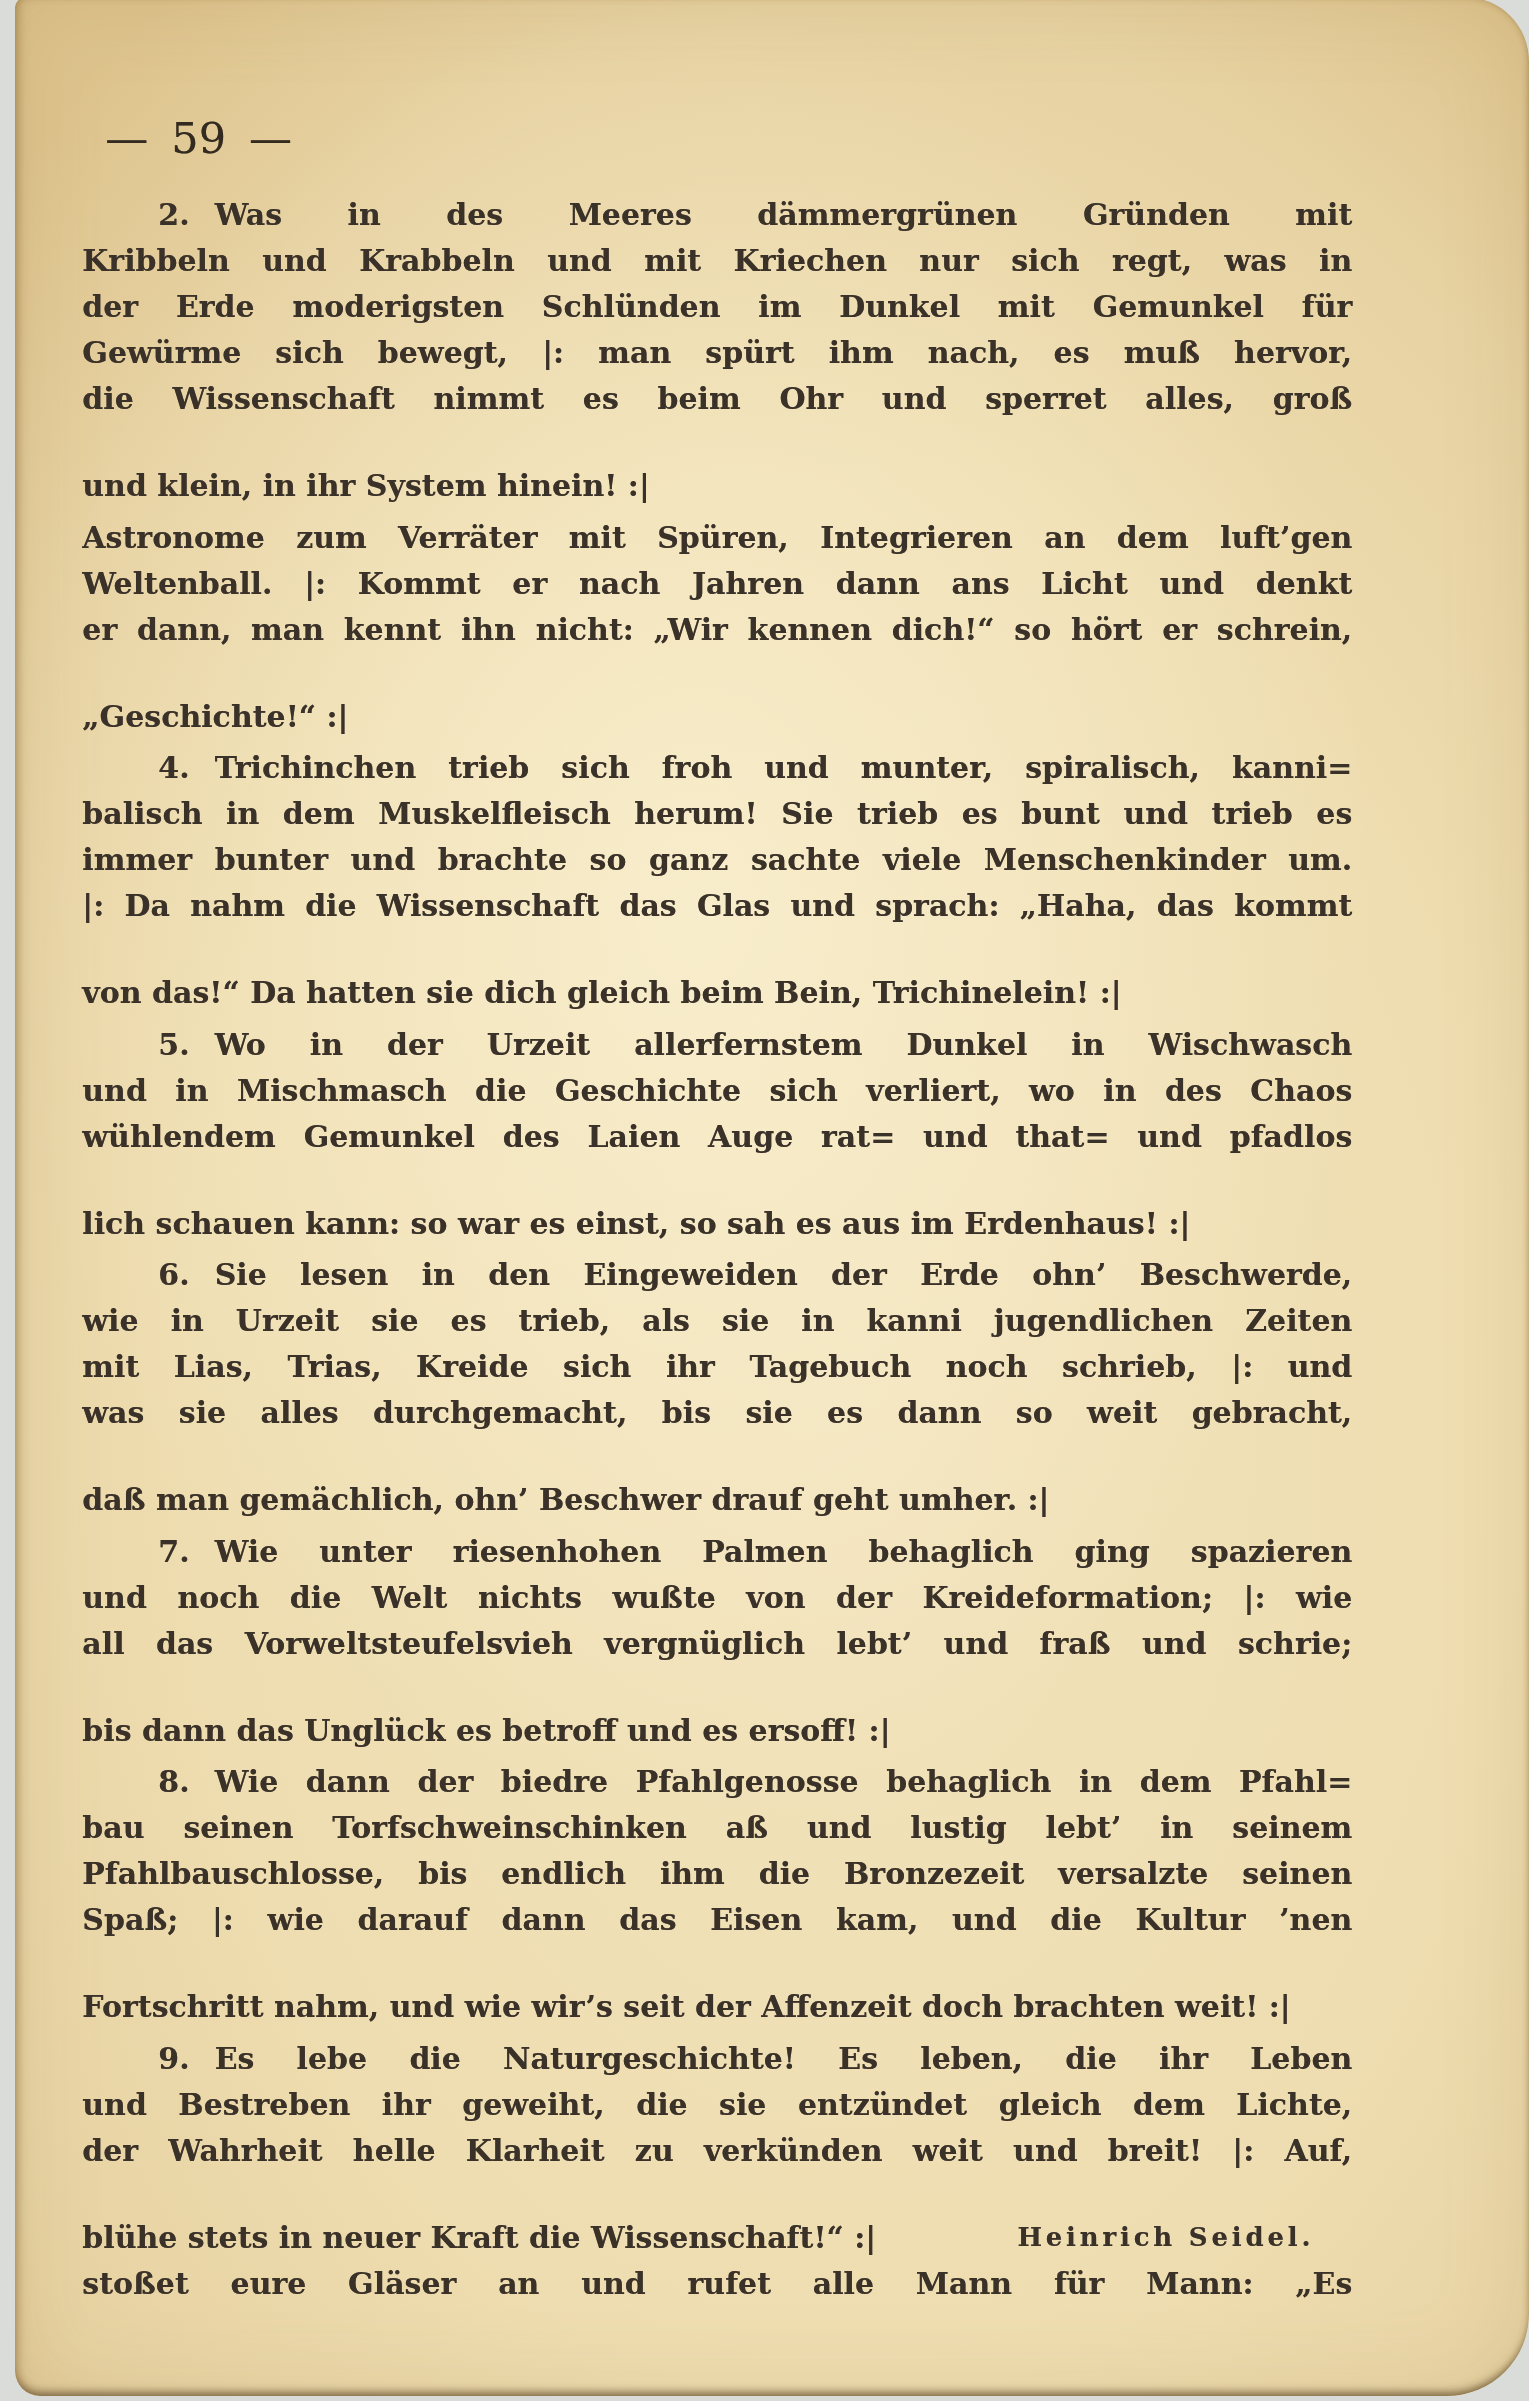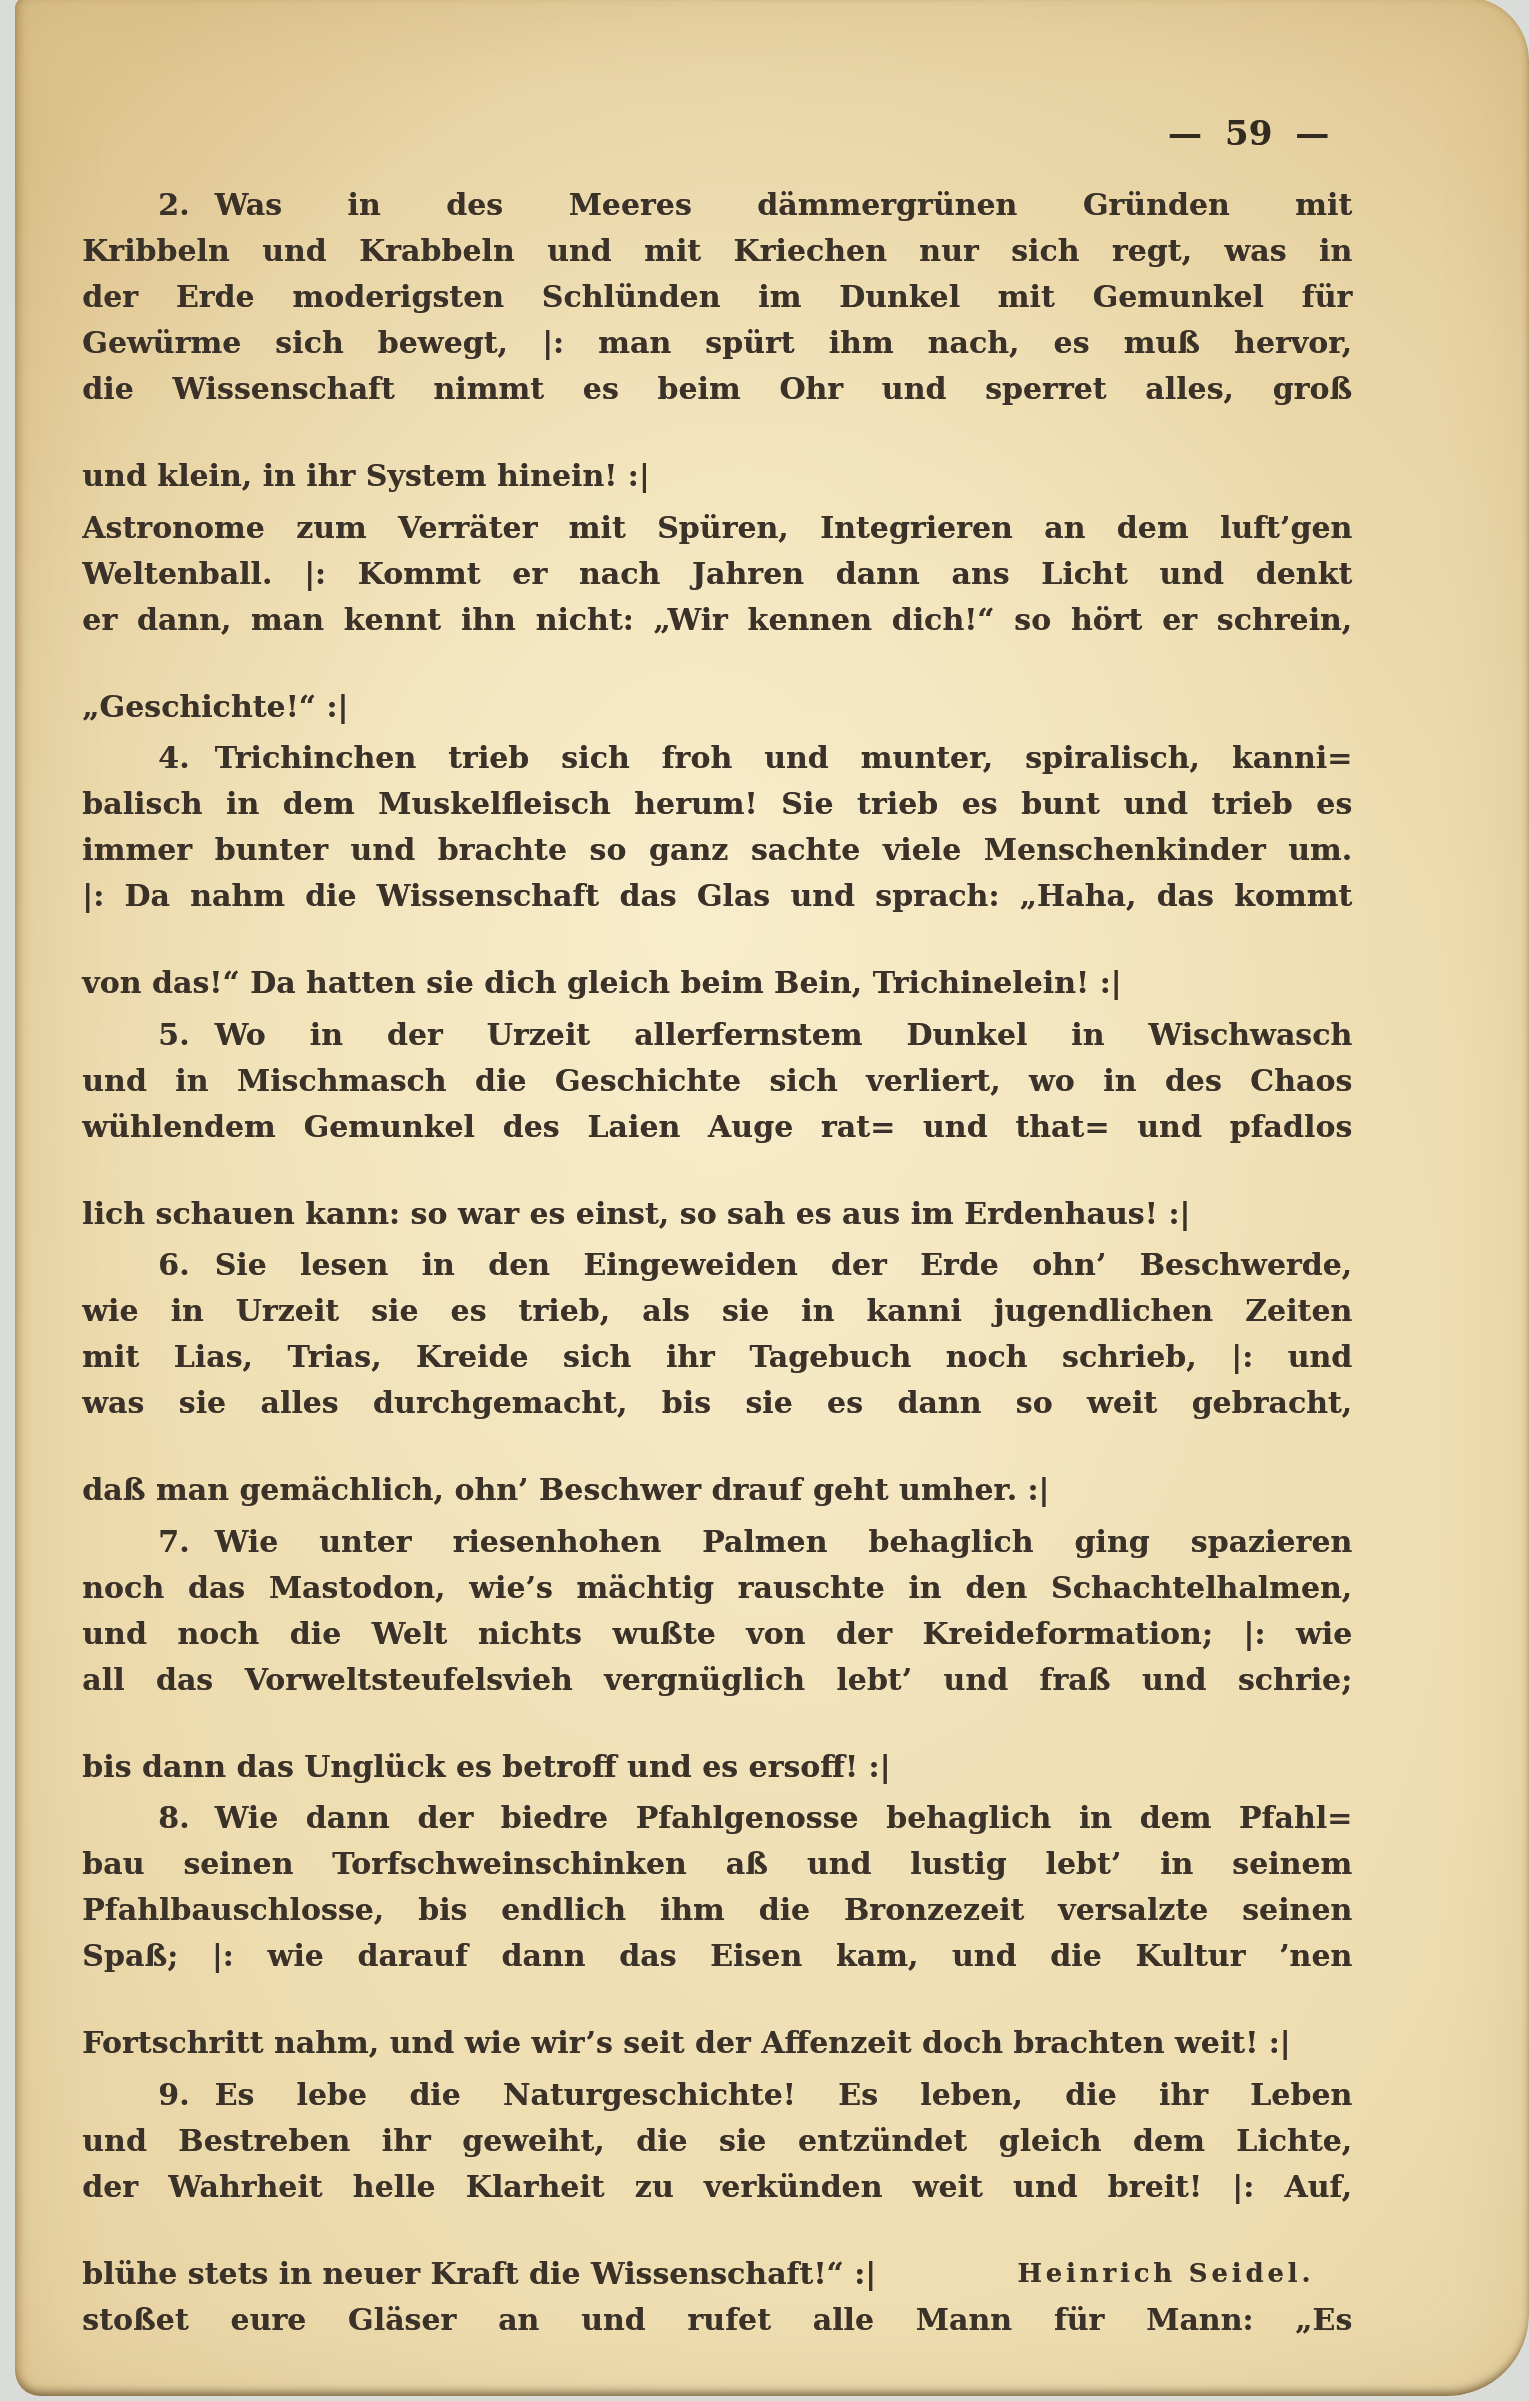--- a/index.html
+++ b/index.html
@@ -19,22 +19,22 @@
       inset -4.4px 0 7.6px -4.4px rgba(150,118,66,.4),
       inset 0 -7.6px 9.8px -4.4px rgba(92,72,42,.8),
       inset 0 4.4px 7.6px -4.4px rgba(150,118,66,.35),
       inset 0 0 87px rgba(160,128,72,.18);
   }
   .text-block{
     position:absolute;left:67px;top:116px;width:1270px;
     color:#3a3129;
   }
   .running-head{
-    text-align:right;
-    font-size:34px;font-weight:bold;color:#332a20;
+    text-align:left;
+    font-size:43px;font-weight:normal;color:#332a20;
     margin-bottom:29.5px;
     text-shadow:0 0 0.5px rgba(51,42,32,.5);
   }
   .running-head .dash{margin:0 23px;}
   .stanza{margin-bottom:5.5px;}
   .line{
     font-size:30px;line-height:46px;font-weight:bold;
     text-align:justify;text-align-last:justify;
     color:#3a3129;
     text-shadow:0 0 0.5px rgba(58,49,41,.55);
@@ -87,21 +87,20 @@
       </div>
       <div class="stanza">
         <div class="line first"><span class="stanza-num">6.</span><span>Sie lesen in den Eingeweiden der Erde ohn’ Beschwerde,</span></div>
         <div class="line"><span>wie in Urzeit sie es trieb, als sie in kanni jugendlichen Zeiten</span></div>
         <div class="line"><span>mit Lias, Trias, Kreide sich ihr Tagebuch noch schrieb, |: und</span></div>
         <div class="line"><span>was sie alles durchgemacht, bis sie es dann so weit gebracht,</span></div>
         <div class="line last"><span>daß man gemächlich, ohn’ Beschwer drauf geht umher. :|</span></div>
       </div>
       <div class="stanza">
         <div class="line first"><span class="stanza-num">7.</span><span>Wie unter riesenhohen Palmen behaglich ging spazieren</span></div>
-        <div class="line"><span>noch das Mastodon, wie’s mächtig rauschte in den Schachtelhalmen,</span></div>
         <div class="line"><span>und noch die Welt nichts wußte von der Kreideformation; |: wie</span></div>
         <div class="line"><span>all das Vorweltsteufelsvieh vergnüglich lebt’ und fraß und schrie;</span></div>
         <div class="line last"><span>bis dann das Unglück es betroff und es ersoff! :|</span></div>
       </div>
       <div class="stanza">
         <div class="line first"><span class="stanza-num">8.</span><span>Wie dann der biedre Pfahlgenosse behaglich in dem Pfahl=</span></div>
         <div class="line"><span>bau seinen Torfschweinschinken aß und lustig lebt’ in seinem</span></div>
         <div class="line"><span>Pfahlbauschlosse, bis endlich ihm die Bronzezeit versalzte seinen</span></div>
         <div class="line"><span>Spaß; |: wie darauf dann das Eisen kam, und die Kultur ’nen</span></div>
         <div class="line last"><span>Fortschritt nahm, und wie wir’s seit der Affenzeit doch brachten weit! :|</span></div>

